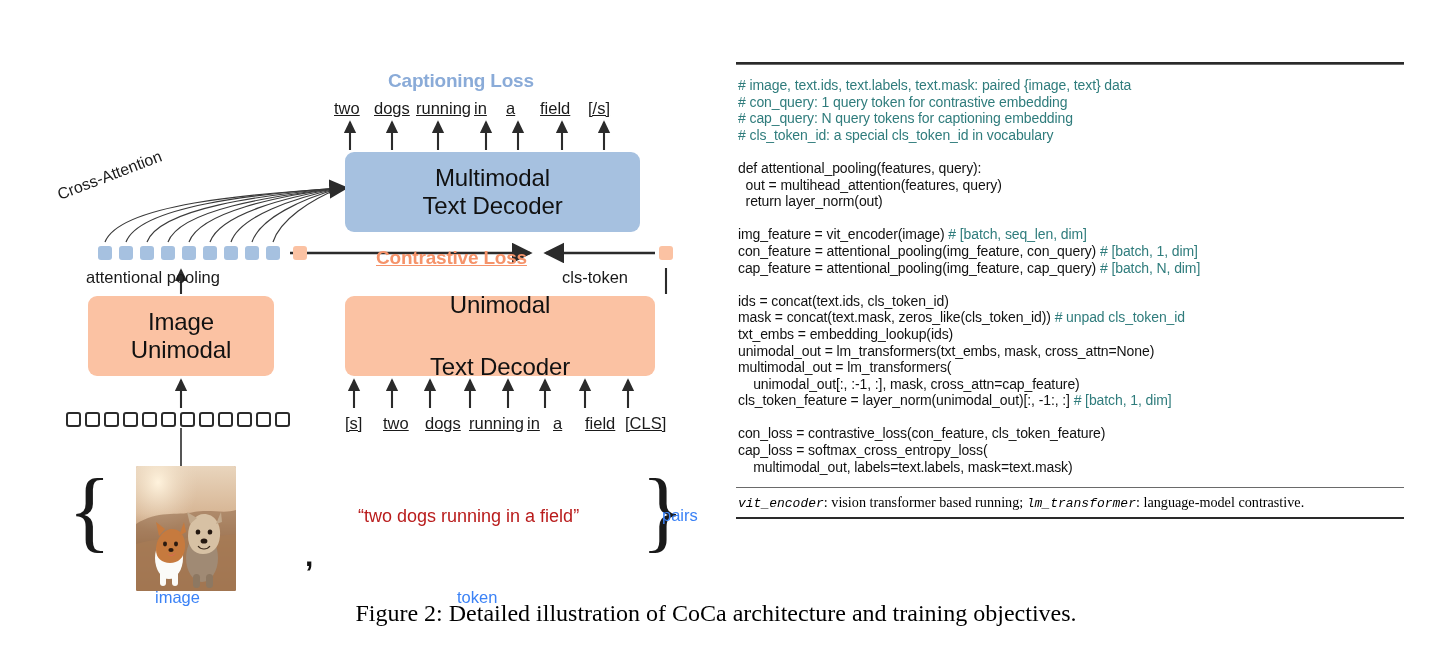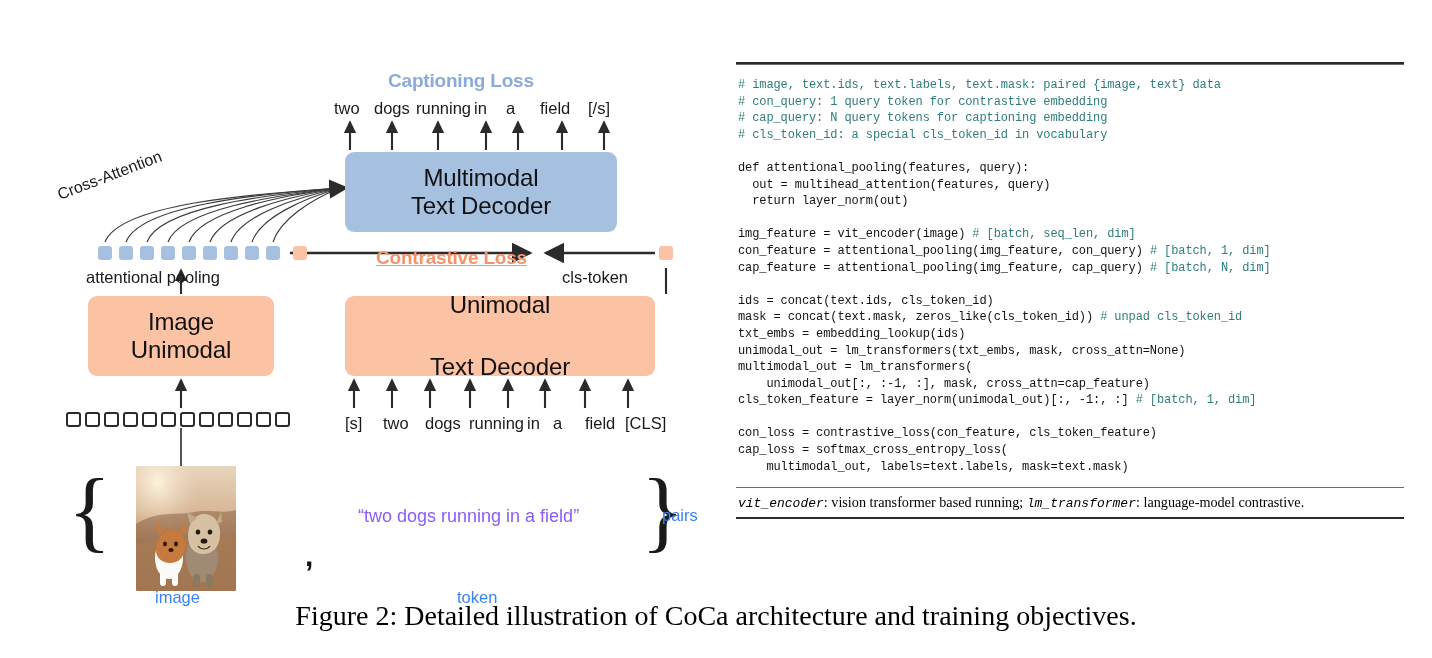--- a/index.html
+++ b/index.html
@@ -52,21 +52,21 @@
 
   
   .token-row {
     position: absolute;
     display: flex;
     align-items: baseline;
     font-size: 16.5px;
     color: #1a1a1a;
     white-space: nowrap;
   }
-  .token-row span { display: inline-block; text-align: center; }
+  .token-row span { display: inline-block; text-align: center; text-decoration: underline; }
 
   #out-tokens { left: 334px; top: 63px; }
   #in-tokens  { left: 345px; top: 378px; }
 
   
   .modblock {
     position: absolute;
     border-radius: 9px;
     display: flex;
     flex-direction: column;
@@ -74,21 +74,21 @@
     justify-content: center;
     font-size: 24px;
     color: #111;
     line-height: 1.18;
     letter-spacing: -0.1px;
   }
   .modblock .l1, .modblock .l2 { display: block; }
   .blue   { background: #a6c1e0; }
   .orange { background: #fbc2a3; }
 
-  #multimodal-decoder { left: 345px; top: 116px; width: 272px; height: 80px; }
+  #multimodal-decoder { left: 345px; top: 116px; width: 295px; height: 80px; }
   #image-encoder      { left: 88px;  top: 260px; width: 186px; height: 80px; }
   #unimodal-decoder   { left: 345px; top: 260px; width: 310px; height: 80px; gap: 33px; }
 
   
   #pooling-row {
     position: absolute;
     left: 98px; top: 210px;
     display: flex;
     gap: 7px;
   }
@@ -162,21 +162,21 @@
     color: #3b82f6;
     white-space: nowrap;
   }
   #image-label { left: 155px; top: 552px; }
   #text-label  { left: 457px; top: 552px; }
   #pairs-label { left: 662px; top: 470px; }
   #caption-quote {
     position: absolute;
     left: 358px; top: 470px;
     font-size: 18px;
-    color: #8b5cf6;
+    color: #b91c1c;
     white-space: nowrap;
   }
   #comma {
     position: absolute;
     left: 305px; top: 503px;
     font-size: 30px;
     font-weight: bold;
     color: #111;
   }
 
@@ -205,22 +205,22 @@
   #algo-title {
     font-family: "Liberation Serif", serif;
     font-size: 17px;
     color: #000;
     padding: 6px 2px 5px 2px;
     white-space: nowrap;
   }
   #algo-title .alg-kw { font-weight: bold; }
 
   #algo-code {
-    font-family: Liberation Mono, monospace;
-    font-size: 12px;
+    font-family: Liberation Sans, sans-serif;
+    font-size: 14px;
     line-height: 16.6px;
     color: #111;
     white-space: pre;
     padding: 12px 2px 12px 2px;
     letter-spacing: -0.1px;
   }
   #algo-code .cmt { color: #2f7c7c; }
 
   #algo-footnote {
     font-family: "Liberation Serif", serif;
@@ -236,21 +236,21 @@
   }
 
   
   #figure-caption {
     position: absolute;
     left: 0;
     top: 600px;
     width: 1432px;
     text-align: center;
     font-family: "Liberation Serif", serif;
-    font-size: 28px;
+    font-size: 24px;
     color: #000;
   }
 
   svg.overlay {
     position: absolute;
     left: 0; top: 0;
     width: 716px; height: 596px;
     pointer-events: none;
   }
 </style>

